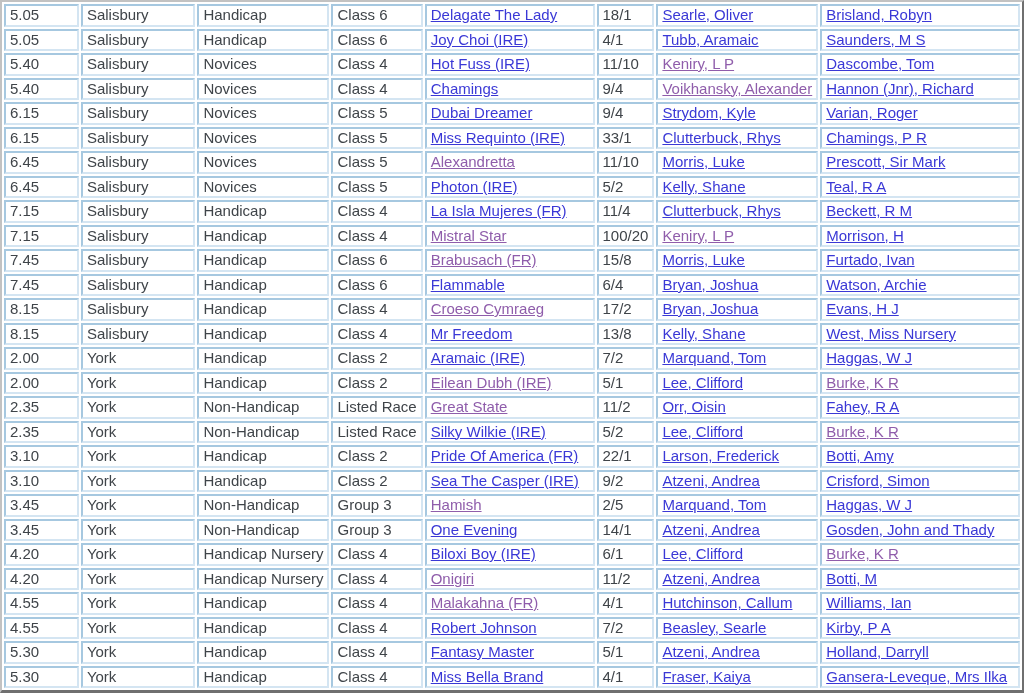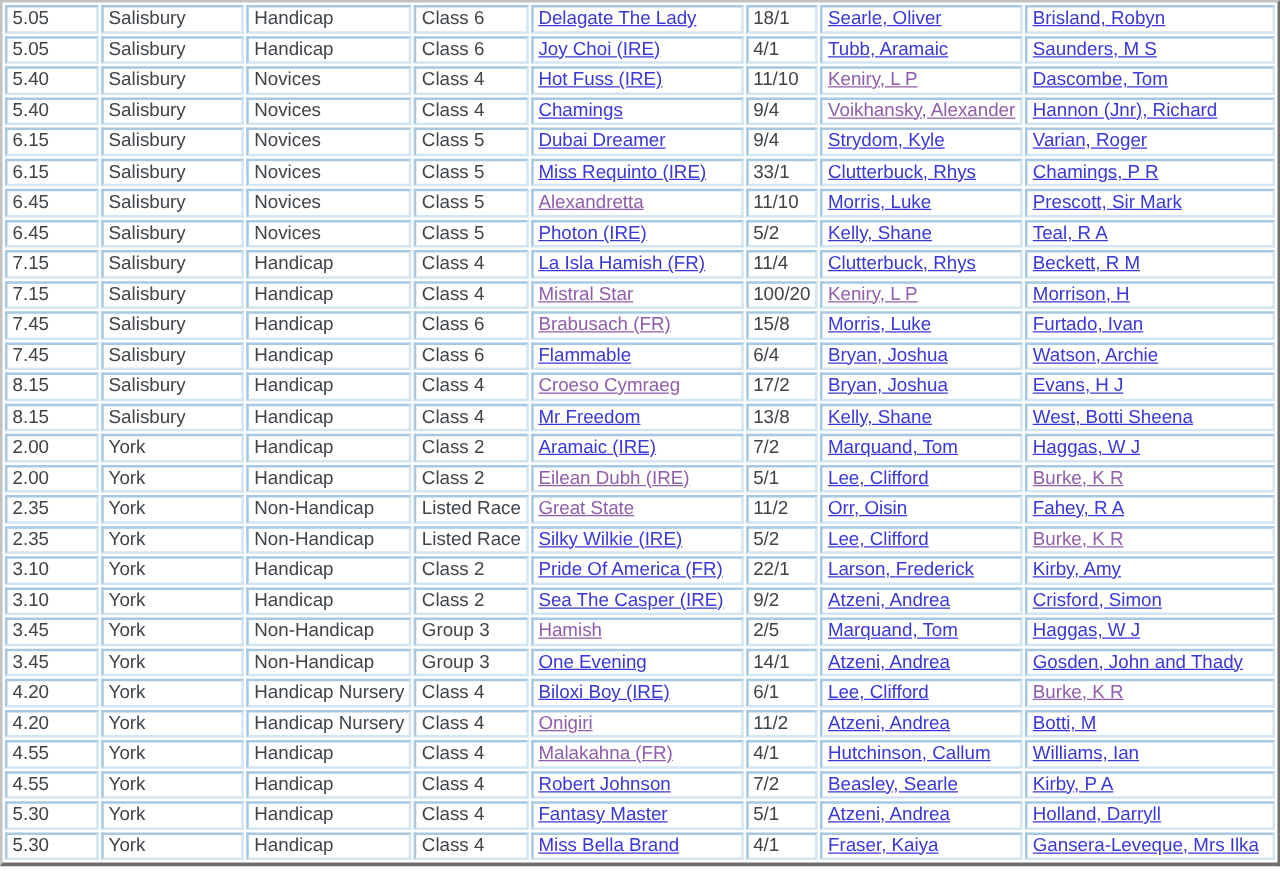--- a/index.html
+++ b/index.html
@@ -157,21 +157,21 @@
     <td>5/2</td>
     <td><a href="#">Kelly, Shane</a></td>
     <td><a href="#">Teal, R A</a></td>
   </tr>
 
   <tr>
     <td>7.15</td>
     <td>Salisbury</td>
     <td>Handicap</td>
     <td>Class 4</td>
-    <td><a href="#">La Isla Hamish (FR)</a></td>
+    <td><a href="#">La Isla Mujeres (FR)</a></td>
     <td>11/4</td>
     <td><a href="#">Clutterbuck, Rhys</a></td>
     <td><a href="#">Beckett, R M</a></td>
   </tr>
 
   <tr>
     <td>7.15</td>
     <td>Salisbury</td>
     <td>Handicap</td>
     <td>Class 4</td>
@@ -215,21 +215,21 @@
   </tr>
 
   <tr>
     <td>8.15</td>
     <td>Salisbury</td>
     <td>Handicap</td>
     <td>Class 4</td>
     <td><a href="#">Mr Freedom</a></td>
     <td>13/8</td>
     <td><a href="#">Kelly, Shane</a></td>
-    <td><a href="#">West, Botti Sheena</a></td>
+    <td><a href="#">West, Miss Nursery</a></td>
   </tr>
 
   <tr>
     <td>2.00</td>
     <td>York</td>
     <td>Handicap</td>
     <td>Class 2</td>
     <td><a href="#">Aramaic (IRE)</a></td>
     <td>7/2</td>
     <td><a href="#">Marquand, Tom</a></td>
@@ -270,21 +270,21 @@
   </tr>
 
   <tr>
     <td>3.10</td>
     <td>York</td>
     <td>Handicap</td>
     <td>Class 2</td>
     <td><a href="#">Pride Of America (FR)</a></td>
     <td>22/1</td>
     <td><a href="#">Larson, Frederick</a></td>
-    <td><a href="#">Kirby, Amy</a></td>
+    <td><a href="#">Botti, Amy</a></td>
   </tr>
 
   <tr>
     <td>3.10</td>
     <td>York</td>
     <td>Handicap</td>
     <td>Class 2</td>
     <td><a href="#">Sea The Casper (IRE)</a></td>
     <td>9/2</td>
     <td><a href="#">Atzeni, Andrea</a></td>

